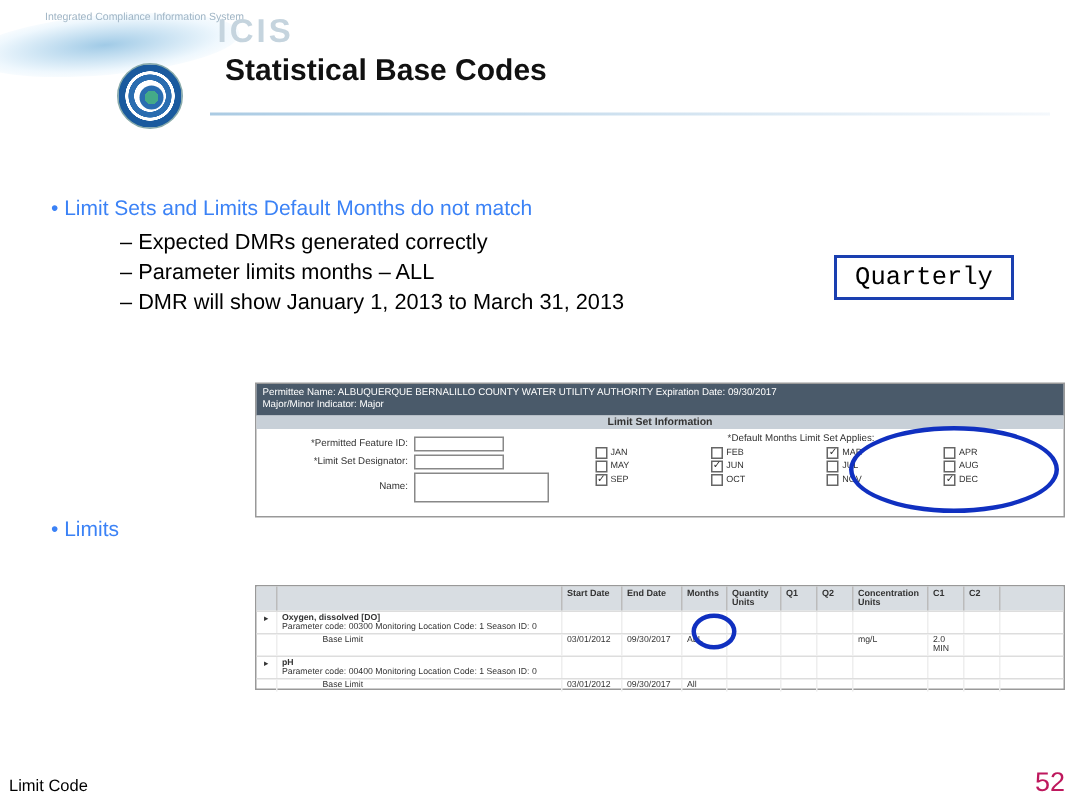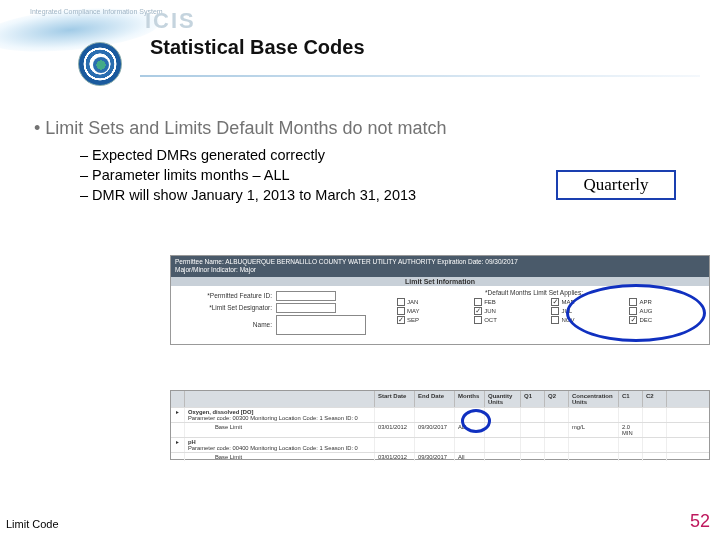--- a/index.html
+++ b/index.html
@@ -6,25 +6,25 @@
   html, body { width: 720px; height: 540px; font-family: Arial, sans-serif; background: #fff; position: relative; overflow: hidden; }
   .header-bg { position: absolute; top: 0; left: 0; width: 720px; height: 90px; }
   .header-swoosh { position: absolute; top: 10px; left: -20px; width: 180px; height: 40px; background: radial-gradient(ellipse at center, rgba(120,180,220,0.7) 0%, rgba(200,230,250,0.3) 60%, transparent 80%); border-radius: 50%; transform: rotate(-5deg); }
   .header-line { position: absolute; top: 75px; left: 140px; width: 560px; height: 2px; background: linear-gradient(to right, rgba(150,190,220,0.8), rgba(200,220,240,0.2)); }
   .header-icis { position: absolute; top: 8px; left: 145px; font-size: 22px; font-weight: bold; color: #c5d4de; letter-spacing: 2px; }
   .header-icis-sub { position: absolute; top: 8px; left: 30px; font-size: 7px; color: #a0b5c5; }
   .seal { position: absolute; top: 42px; left: 78px; width: 44px; height: 44px; border-radius: 50%; background: radial-gradient(circle, #fff 35%, #2a6db0 36%, #2a6db0 48%, #fff 49%, #fff 55%, #1a5a9e 56%); border: 1px solid #8aa; }
   .seal::after { content: ""; position: absolute; top: 14px; left: 14px; width: 16px; height: 16px; background: radial-gradient(circle, #4a8 40%, #2a6db0 41%); border-radius: 50%; }
   .title { position: absolute; top: 36px; left: 150px; font-size: 20px; color: #111; font-weight: bold; }
   .content { position: absolute; top: 110px; left: 20px; width: 680px; }
-  .bullet-l1 { font-size: 18px; color: #737373; margin: 8px 0 8px 14px; }
+  .bullet-l1 { font-size: 14px; color: #3b82f6; margin: 20px 0 8px 14px; }
   .bullet-l1::before { content: "• "; }
   .bullet-l2 { font-size: 14.5px; color: #000; margin: 4px 0 4px 60px; }
   .bullet-l2::before { content: "– "; }
-  .quarterly-box { position: absolute; top: 170px; left: 556px; width: 120px; height: 30px; border: 2px solid #1a3fb0; display: flex; align-items: center; justify-content: center; font-family: Liberation Serif, serif; font-size: 17px; color: #000; background: #fff; }
+  .quarterly-box { position: absolute; top: 170px; left: 556px; width: 120px; height: 30px; border: 2px solid #1a3fb0; display: flex; align-items: center; justify-content: center; font-family: Liberation Mono, monospace; font-size: 17px; color: #000; background: #fff; }
   .ls-shot { position: absolute; top: 255px; left: 170px; width: 540px; height: 90px; border: 1px solid #999; background: #fff; font-size: 7px; color: #333; }
   .ls-headbar { background: #4a5a6a; color: #fff; padding: 2px 4px; font-size: 6.5px; line-height: 1.3; }
   .ls-subbar { background: #c8d0d8; text-align: center; font-weight: bold; font-size: 7px; padding: 1px 0; }
   .ls-body { display: flex; padding: 3px 6px; gap: 10px; }
   .ls-left { width: 210px; }
   .ls-row { display: flex; align-items: center; margin: 2px 0; gap: 4px; }
   .ls-lbl { width: 95px; text-align: right; font-size: 6.5px; }
   .ls-inp { border: 1px solid #888; height: 10px; background: #fff; }
   .ls-right { flex: 1; }
   .ls-months { display: grid; grid-template-columns: repeat(4, auto); gap: 1px 4px; font-size: 6px; margin-top: 2px; }
@@ -62,20 +62,21 @@
 
 <div class="title">Statistical Base Codes</div>
 
 <div class="content">
   <div class="bullet-l1">Limit Sets and Limits Default Months do not match</div>
   <div class="bullet-l2">Expected DMRs generated correctly</div>
   <div class="bullet-l2">Parameter limits months – ALL</div>
   <div class="bullet-l2">DMR will show January 1, 2013 to March 31, 2013</div>
   <div style="height:20px"></div>
   <div style="height:90px"></div>
+  <div class="bullet-l1">Limits</div>
 </div>
 
 <div class="quarterly-box">Quarterly</div>
 
 <div class="ls-shot">
   <div class="ls-headbar">
     <span>Permittee Name: ALBUQUERQUE BERNALILLO COUNTY WATER UTILITY AUTHORITY  Expiration Date: 09/30/2017</span><br>
     <span>Major/Minor Indicator: Major</span>
   </div>
   <div class="ls-subbar">Limit Set Information</div>

